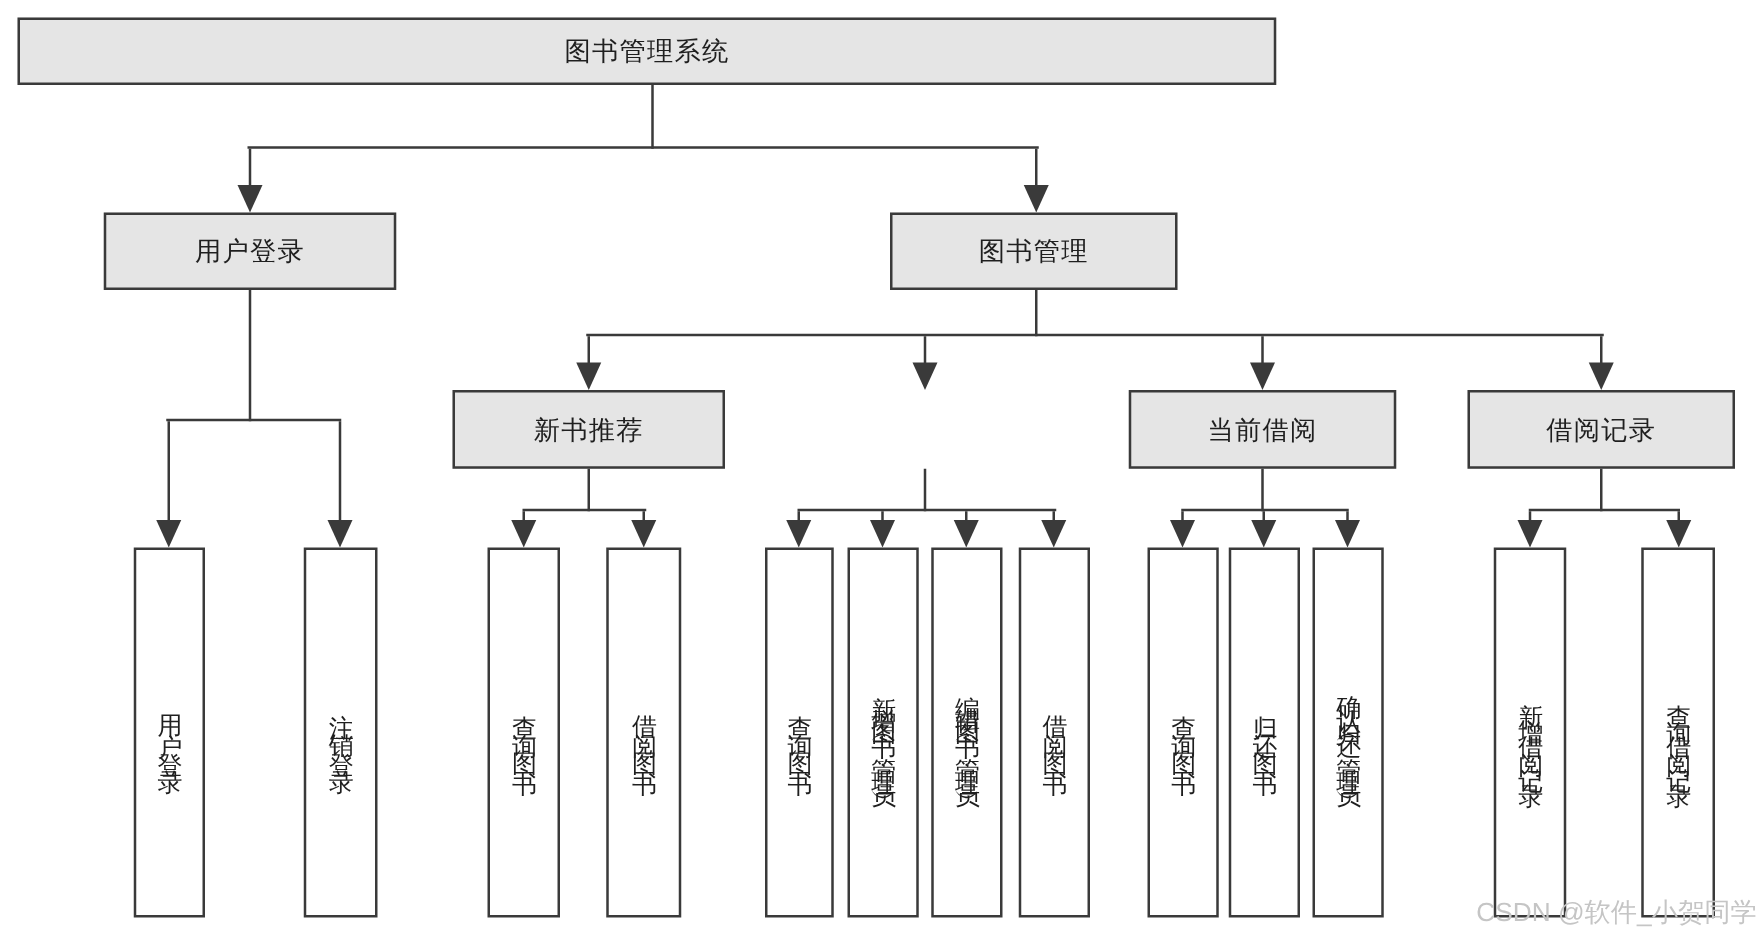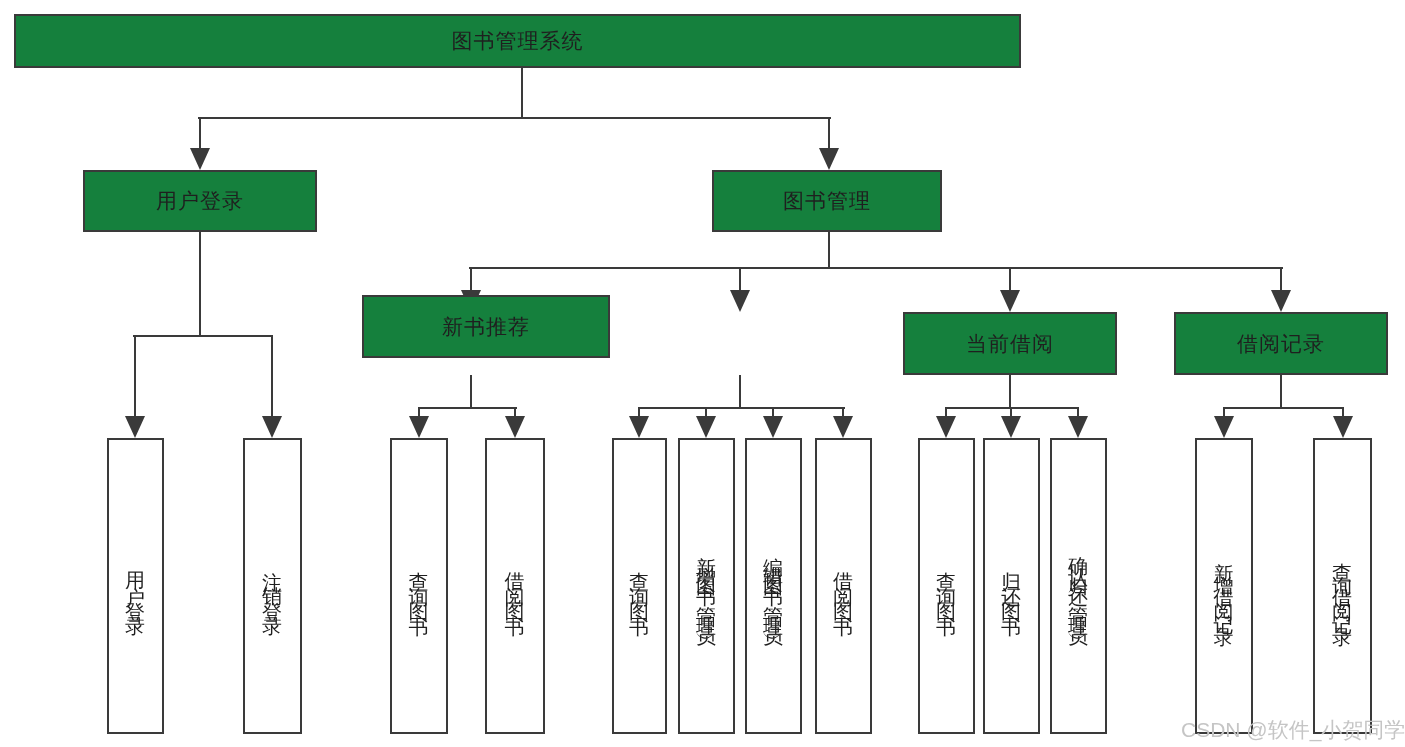--- a/index.html
+++ b/index.html
@@ -1,21 +1,21 @@
 <!DOCTYPE html>
 <html><head>
 <meta charset="utf-8">
 <style>
   html,body{margin:0;padding:0;background:#ffffff;}
   #canvas{
     position:relative;width:1405px;height:747px;background:#ffffff;
     font-family:"Liberation Sans","DejaVu Sans",sans-serif;overflow:hidden;
   }
   .hbox{
-    position:absolute;box-sizing:border-box;border:2px solid #3a3a3a;background:#15803d;
+    position:absolute;box-sizing:border-box;border:2px solid #3a3a3a;background:#e5e5e5;
     display:flex;align-items:center;justify-content:center;
     font-size:21px;color:#1f1f1f;letter-spacing:1px;
   }
   .vbox{
     position:absolute;box-sizing:border-box;border:2px solid #3a3a3a;background:#ffffff;
     display:flex;align-items:center;justify-content:center;
     font-size:20px;color:#1f1f1f;
   }
   .vbox span{
     writing-mode:vertical-rl;text-orientation:mixed;white-space:nowrap;line-height:1.1;
@@ -62,21 +62,21 @@
   <div class="hline" style="left:469px;top:267px;width:814px;"></div>
   <div class="vline" style="left:470px;top:269px;height:24px;"></div>
   <div class="arrow" style="left:461px;top:290px;"></div>
   <div class="vline" style="left:739px;top:269px;height:24px;"></div>
   <div class="arrow" style="left:730px;top:290px;"></div>
   <div class="vline" style="left:1009px;top:269px;height:24px;"></div>
   <div class="arrow" style="left:1000px;top:290px;"></div>
   <div class="vline" style="left:1280px;top:269px;height:24px;"></div>
   <div class="arrow" style="left:1271px;top:290px;"></div>
 
-  <div class="hbox" style="left:362px;top:295px;width:248px;height:63px;">
+  <div class="hbox" style="left:362px;top:312px;width:218px;height:63px;">
     <span>新书推荐</span>
   </div>
   <div class="hbox" style="left:903px;top:312px;width:214px;height:63px;">
     <span>当前借阅</span>
   </div>
   <div class="hbox" style="left:1174px;top:312px;width:214px;height:63px;">
     <span>借阅记录</span>
   </div>
 
   <div class="vline" style="left:199px;top:232px;height:105px;"></div>

